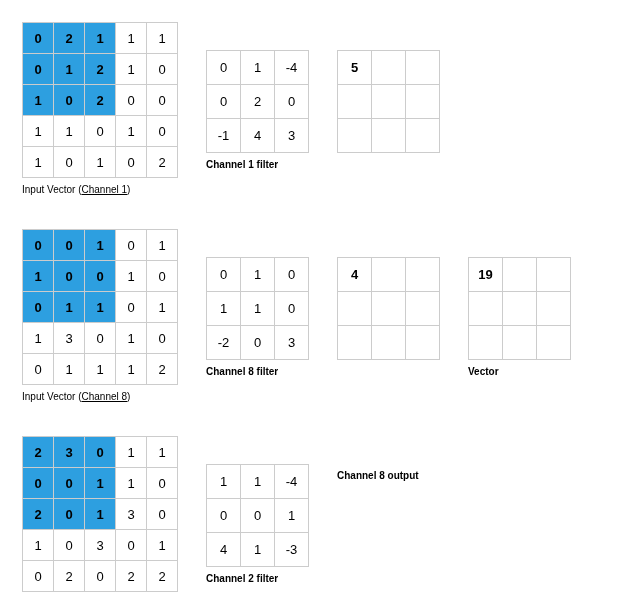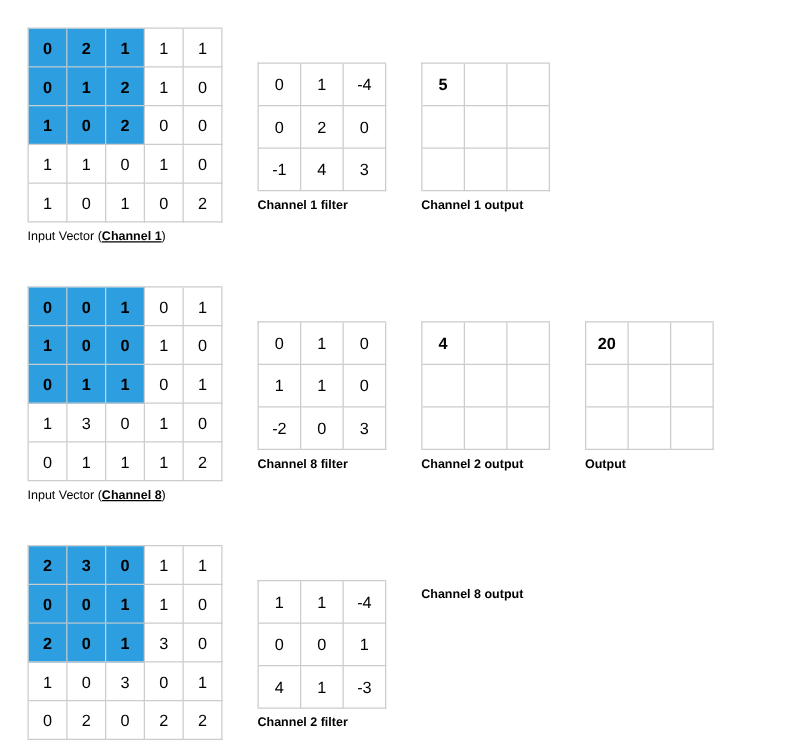--- a/index.html
+++ b/index.html
@@ -42,21 +42,21 @@
       font-weight: 700;
     }
     .cell.bold { font-weight: 700; }
     .cell.empty { color: transparent; }
     .caption {
       margin-top: 6px;
       font-size: 10px;
       font-weight: 400;
     }
     .caption.strong { font-weight: 700; }
-    .caption .u { text-decoration: underline; font-weight: 700; }
+    .caption .u { text-decoration: underline; font-weight: 400; }
     .spacer-top { height: 30px; }
   </style>
 </head>
 <body>
 
 <div id="root">
     <div class="channel-row">
       <div class="block">
         <div class="grid" style="grid-template-columns: repeat(5, 31px); grid-template-rows: repeat(5, 31px);">
           <div class="cell hl">0</div>
@@ -108,21 +108,20 @@
           <div class="cell bold">5</div>
           <div class="cell empty">·</div>
           <div class="cell empty">·</div>
           <div class="cell empty">·</div>
           <div class="cell empty">·</div>
           <div class="cell empty">·</div>
           <div class="cell empty">·</div>
           <div class="cell empty">·</div>
           <div class="cell empty">·</div>
         </div>
-        <div class="caption strong">Channel 1 output</div>
       </div>
     </div>
     <div class="channel-row">
       <div class="block">
         <div class="grid" style="grid-template-columns: repeat(5, 31px); grid-template-rows: repeat(5, 31px);">
           <div class="cell hl">0</div>
           <div class="cell hl">0</div>
           <div class="cell hl">1</div>
           <div class="cell">0</div>
           <div class="cell">1</div>
@@ -170,36 +169,35 @@
           <div class="cell bold">4</div>
           <div class="cell empty">·</div>
           <div class="cell empty">·</div>
           <div class="cell empty">·</div>
           <div class="cell empty">·</div>
           <div class="cell empty">·</div>
           <div class="cell empty">·</div>
           <div class="cell empty">·</div>
           <div class="cell empty">·</div>
         </div>
-        <div class="caption strong">Channel 2 output</div>
-      </div>
-      <div class="block">
-        <div class="spacer-top" style="height: 28px;"></div>
-        <div class="grid" style="grid-template-columns: repeat(3, 34px); grid-template-rows: repeat(3, 34px);">
-          <div class="cell bold">20</div>
-          <div class="cell empty">·</div>
-          <div class="cell empty">·</div>
-          <div class="cell empty">·</div>
-          <div class="cell empty">·</div>
-          <div class="cell empty">·</div>
-          <div class="cell empty">·</div>
-          <div class="cell empty">·</div>
-          <div class="cell empty">·</div>
-        </div>
-        <div class="caption strong">Output</div>
+      </div>
+      <div class="block">
+        <div class="spacer-top" style="height: 28px;"></div>
+        <div class="grid" style="grid-template-columns: repeat(3, 34px); grid-template-rows: repeat(3, 34px);">
+          <div class="cell bold">19</div>
+          <div class="cell empty">·</div>
+          <div class="cell empty">·</div>
+          <div class="cell empty">·</div>
+          <div class="cell empty">·</div>
+          <div class="cell empty">·</div>
+          <div class="cell empty">·</div>
+          <div class="cell empty">·</div>
+          <div class="cell empty">·</div>
+        </div>
+        <div class="caption strong">Vector</div>
       </div>
     </div>
     <div class="channel-row">
       <div class="block">
         <div class="grid" style="grid-template-columns: repeat(5, 31px); grid-template-rows: repeat(5, 31px);">
           <div class="cell hl">2</div>
           <div class="cell hl">3</div>
           <div class="cell hl">0</div>
           <div class="cell">1</div>
           <div class="cell">1</div>

